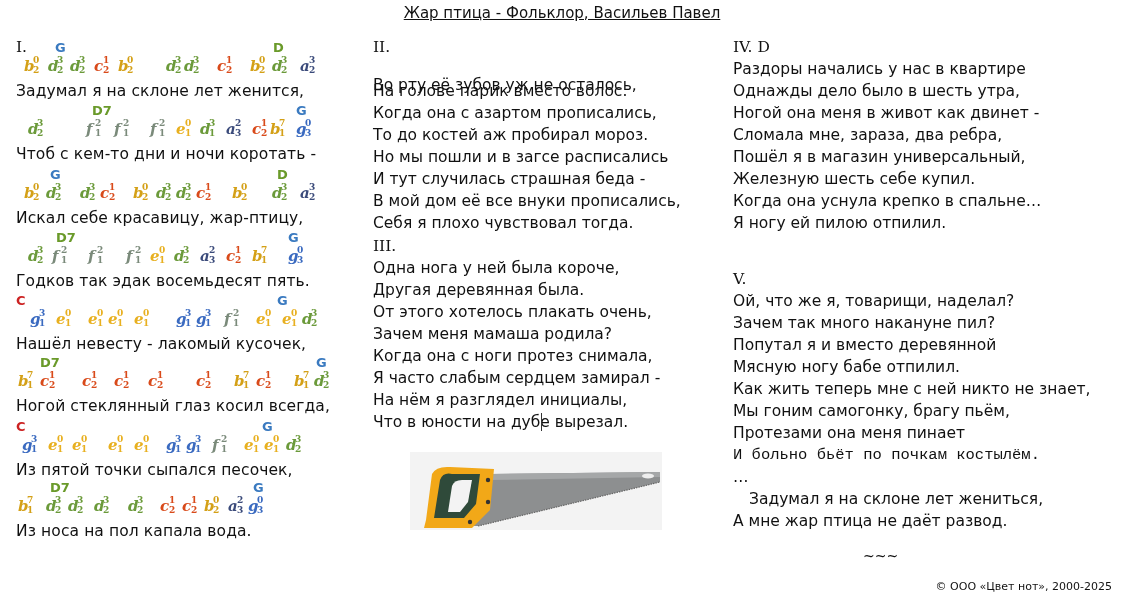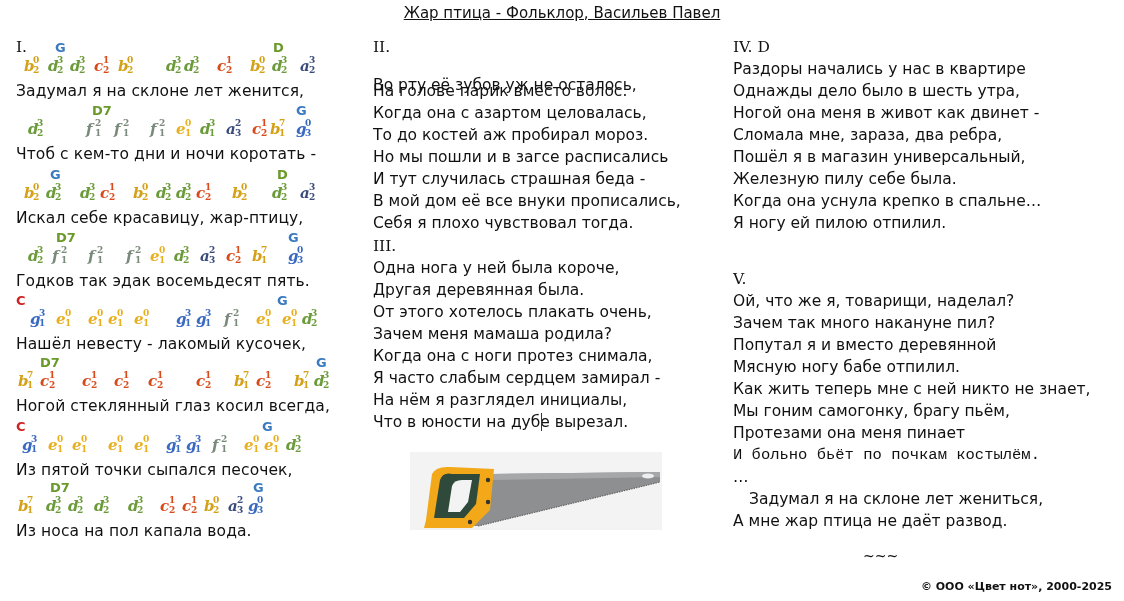--- a/index.html
+++ b/index.html
@@ -9,21 +9,21 @@
            font-size:15px; text-decoration:underline; }
   .lyric { position:absolute; font-size:15.5px; white-space:nowrap; letter-spacing:0.1px; }
   .roman { position:absolute; font-family:"DejaVu Serif", serif; font-size:15.5px; }
   .chord { position:absolute; font-size:13px; font-weight:bold; }
   .note { position:absolute; font-family:"DejaVu Serif", serif; font-style:italic; font-weight:bold;
           font-size:15px; line-height:1; }
   .note .sc { position:absolute; left:9px; top:-3px; font-size:9px; font-style:normal; }
   .note .sb { position:absolute; left:9px; top:7px; font-size:9px; font-style:normal; }
   .plain { position:absolute; font-size:15.5px; white-space:nowrap; }
   .saw { position:absolute; left:410px; top:452px; width:252px; height:78px; background:#f3f3f3; }
-  .copy { position:absolute; right:12px; top:580px; font-size:11px;font-weight:bold; }
+  .copy { position:absolute; right:12px; top:580px; font-size:11px; }
   .tilde { position:absolute; left:863px; top:548px; font-size:14px; }
   .cursor { position:absolute; left:541px; top:413px; width:1px; height:18px; background:#333; }
 </style>
 </head>
 <body>
 
 <div class="title">Жар птица - Фольклор, Васильев Павел</div>
 
 <div class="roman" style="left:16px;top:38px;">I.</div>
 <div id="v1">
@@ -134,21 +134,21 @@
     <div class="note" style="left: 204px; top: 499px; color: rgb(212, 160, 23);">b<span class="sc">0</span><span class="sb">2</span></div>
     <div class="note" style="left: 228px; top: 499px; color: rgb(58, 74, 122);">a<span class="sc">2</span><span class="sb">3</span></div>
     <div class="note" style="left: 248px; top: 499px; color: rgb(58, 106, 192);">g<span class="sc">0</span><span class="sb">3</span></div>
     <div class="lyric" style="left: 16px; top: 522px;">Из носа на пол капала вода.</div>
   </div>
 
 <div class="roman" style="left:373px;top:38px;">II.</div>
 <div id="v2">
     <div class="plain" style="left: 373px; top: 60px; margin-top: 16px;">Во рту её зубов уж не осталось,</div>
     <div class="plain" style="left: 373px; top: 82px;">На голове парик вместо волос.</div>
-    <div class="plain" style="left: 373px; top: 104px;">Когда она с азартом целовалась,</div>
+    <div class="plain" style="left: 373px; top: 104px;">Когда она с азартом прописались,</div>
     <div class="plain" style="left: 373px; top: 126px;">То до костей аж пробирал мороз.</div>
     <div class="plain" style="left: 373px; top: 148px;">Но мы пошли и в загсе расписались</div>
     <div class="plain" style="left: 373px; top: 170px;">И тут случилась страшная беда -</div>
     <div class="plain" style="left: 373px; top: 192px;">В мой дом её все внуки прописались,</div>
     <div class="plain" style="left: 373px; top: 214px;">Себя я плохо чувствовал тогда.</div>
   </div>
 <div class="roman" style="left:373px;top:237px;">III.</div>
 <div id="v3">
     <div class="plain" style="left: 373px; top: 259px;">Одна нога у ней была короче,</div>
     <div class="plain" style="left: 373px; top: 281px;">Другая деревянная была.</div>
@@ -177,21 +177,21 @@
   </svg>
 </div>
 
 <div class="roman" style="left:733px;top:38px;">IV. D</div>
 <div id="v4">
     <div class="plain" style="left: 733px; top: 60px;">Раздоры начались у нас в квартире</div>
     <div class="plain" style="left: 733px; top: 82px;">Однажды дело было в шесть утра,</div>
     <div class="plain" style="left: 733px; top: 104px;">Ногой она меня в живот как двинет -</div>
     <div class="plain" style="left: 733px; top: 126px;">Сломала мне, зараза, два ребра,</div>
     <div class="plain" style="left: 733px; top: 148px;">Пошёл я в магазин универсальный,</div>
-    <div class="plain" style="left: 733px; top: 170px;">Железную пилу себе была.</div>
+    <div class="plain" style="left: 733px; top: 170px;">Железную шесть себе купил.</div>
     <div class="plain" style="left: 733px; top: 192px;">Когда она уснула крепко в спальне…</div>
     <div class="plain" style="left: 733px; top: 214px;">Я ногу ей пилою отпилил.</div>
   </div>
 <div class="roman" style="left:733px;top:270px;">V.</div>
 <div id="v5">
     <div class="plain" style="left: 733px; top: 292px;">Ой, что же я, товарищи, наделал?</div>
     <div class="plain" style="left: 733px; top: 314px;">Зачем так много накануне пил?</div>
     <div class="plain" style="left: 733px; top: 336px;">Попутал я и вместо деревянной</div>
     <div class="plain" style="left: 733px; top: 358px;">Мясную ногу бабе отпилил.</div>
     <div class="plain" style="left: 733px; top: 380px;">Как жить теперь мне с ней никто не знает,</div>

